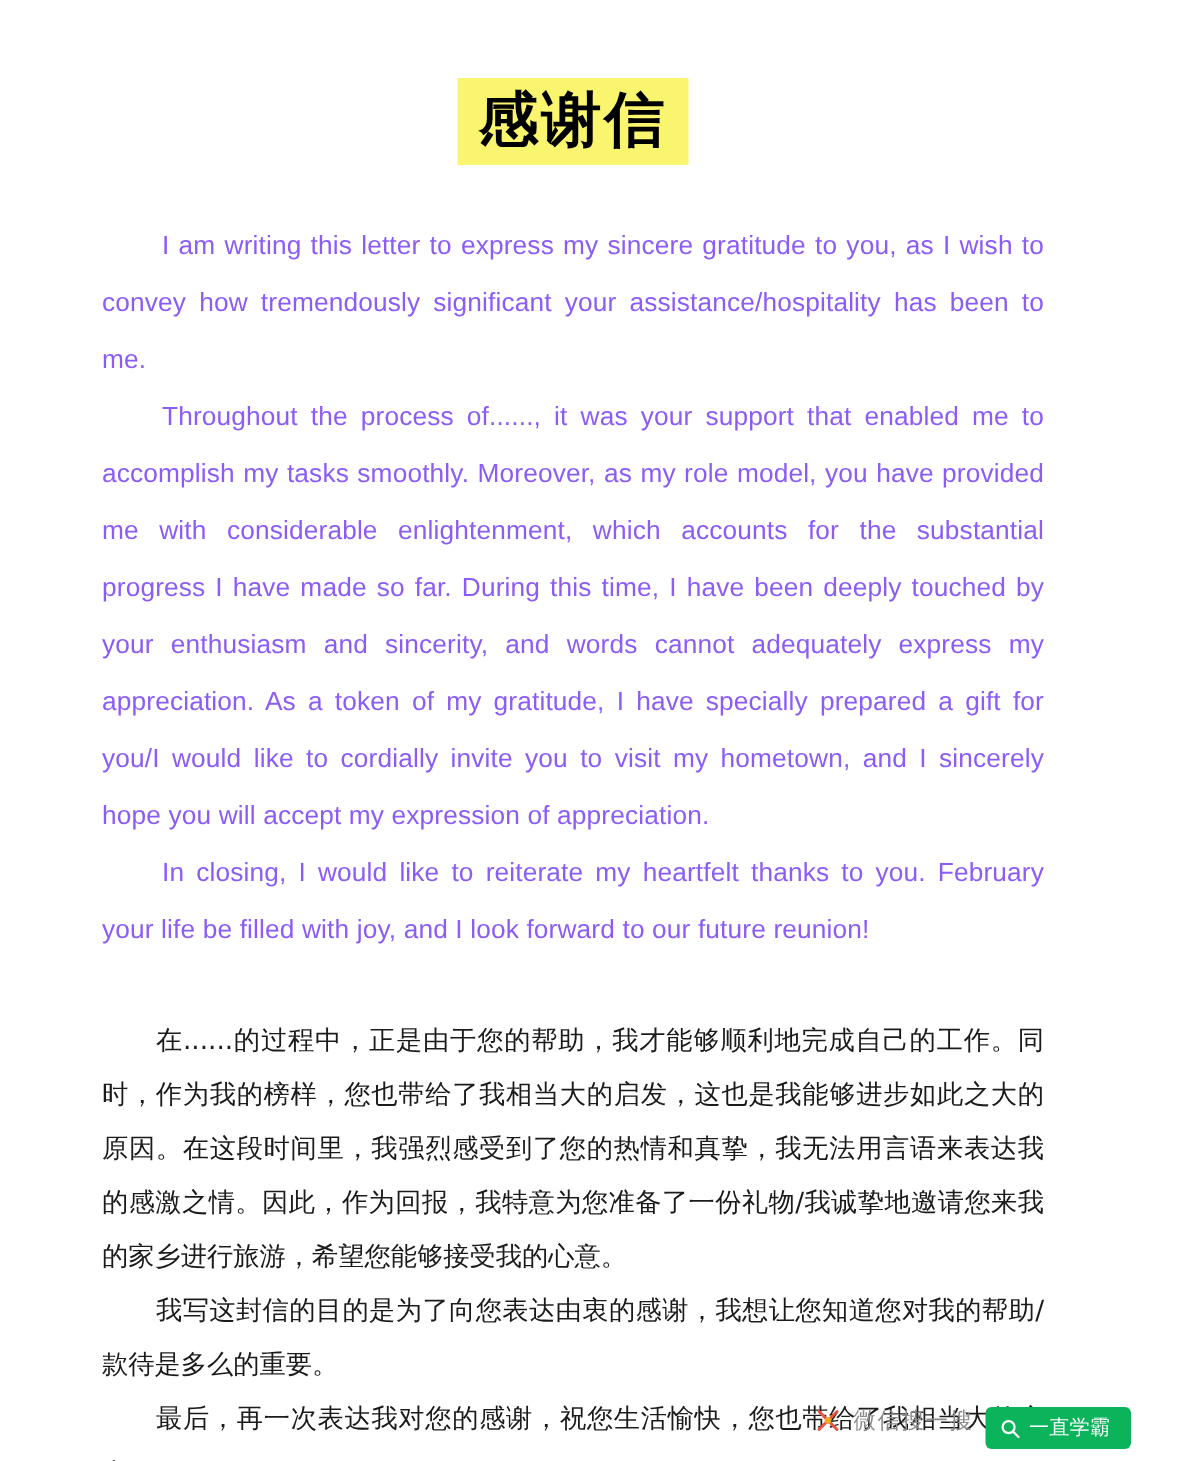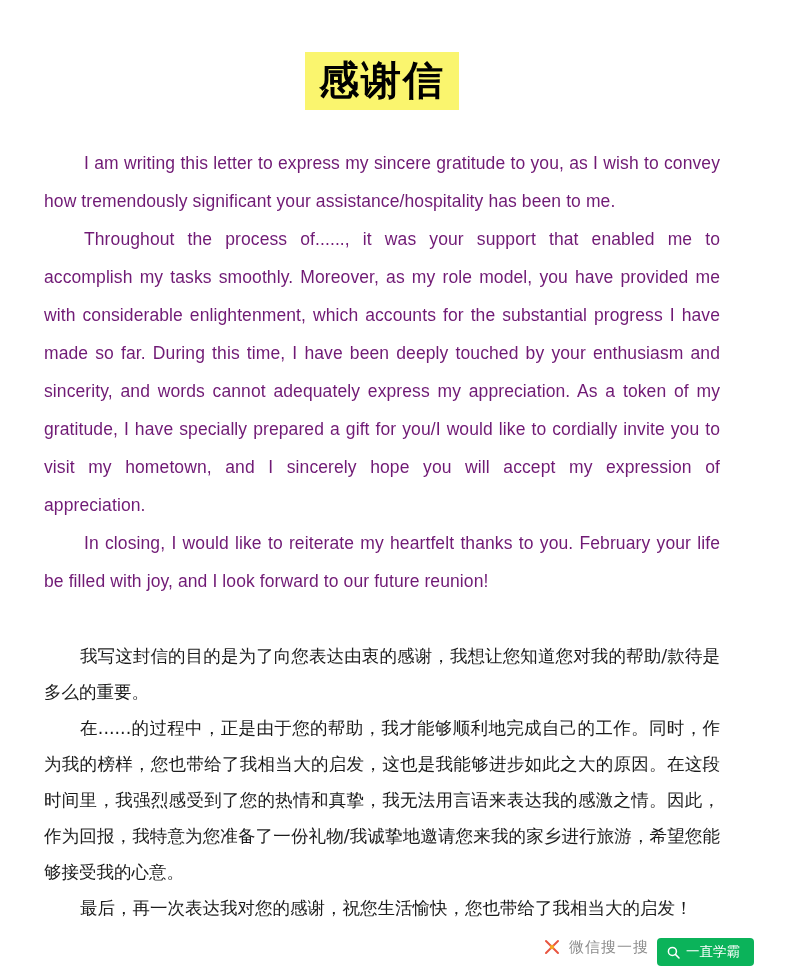--- a/index.html
+++ b/index.html
@@ -13,21 +13,21 @@
     font-family: "Liberation Sans", sans-serif;
     color: #1a1a1a;
     position: relative;
     overflow: hidden;
   }
   .page {
     position: relative;
     width: 764px;
     height: 974px;
     box-sizing: border-box;
-    padding: 0 44px;
+    padding: 0 68px;
   }
   .title-wrap {
     text-align: center;
     padding-top: 52px;
     padding-bottom: 12px;
   }
   .doc-title {
     display: inline-block;
     background: #faf56e;
     font-family: "DejaVu Sans", sans-serif;
@@ -41,21 +41,21 @@
   .en-block {
     margin-top: 22px;
   }
   p.en {
     margin: 0 0 0 0;
     font-size: 17.5px;
     line-height: 38px;
     text-align: justify;
     text-justify: inter-word;
     text-indent: 40px;
-    color: #701a75;
+    color: #8b5cf6;
     letter-spacing: 0.1px;
   }
   p.en + p.en {
     margin-top: 0px;
   }
   .zh-block {
     margin-top: 38px;
   }
   p.zh {
     margin: 0;
@@ -113,22 +113,22 @@
     <span class="doc-title">感谢信</span>
   </div>
 
   <div class="en-block">
     <p class="en">I am writing this letter to express my sincere gratitude to you, as I wish to convey how tremendously significant your assistance/hospitality has been to me.</p>
     <p class="en">Throughout the process of......, it was your support that enabled me to accomplish my tasks smoothly. Moreover, as my role model, you have provided me with considerable enlightenment, which accounts for the substantial progress I have made so far. During this time, I have been deeply touched by your enthusiasm and sincerity, and words cannot adequately express my appreciation. As a token of my gratitude, I have specially prepared a gift for you/I would like to cordially invite you to visit my hometown, and I sincerely hope you will accept my expression of appreciation.</p>
     <p class="en">In closing, I would like to reiterate my heartfelt thanks to you. February your life be filled with joy, and I look forward to our future reunion!</p>
   </div>
 
   <div class="zh-block">
+    <p class="zh">在......的过程中，正是由于您的帮助，我才能够顺利地完成自己的工作。同时，作为我的榜样，您也带给了我相当大的启发，这也是我能够进步如此之大的原因。在这段时间里，我强烈感受到了您的热情和真挚，我无法用言语来表达我的感激之情。因此，作为回报，我特意为您准备了一份礼物/我诚挚地邀请您来我的家乡进行旅游，希望您能够接受我的心意。</p>
     <p class="zh">我写这封信的目的是为了向您表达由衷的感谢，我想让您知道您对我的帮助/款待是多么的重要。</p>
-    <p class="zh">在......的过程中，正是由于您的帮助，我才能够顺利地完成自己的工作。同时，作为我的榜样，您也带给了我相当大的启发，这也是我能够进步如此之大的原因。在这段时间里，我强烈感受到了您的热情和真挚，我无法用言语来表达我的感激之情。因此，作为回报，我特意为您准备了一份礼物/我诚挚地邀请您来我的家乡进行旅游，希望您能够接受我的心意。</p>
     <p class="zh">最后，再一次表达我对您的感谢，祝您生活愉快，您也带给了我相当大的启发！</p>
   </div>
 
   <div class="watermark">
     <span class="wm-logo">
       <svg width="18" height="18" viewBox="0 0 18 18">
         <g stroke="#e8543f" stroke-width="2" stroke-linecap="round">
           <line x1="3" y1="3" x2="15" y2="15"></line>
           <line x1="15" y1="3" x2="3" y2="15"></line>
         </g>

